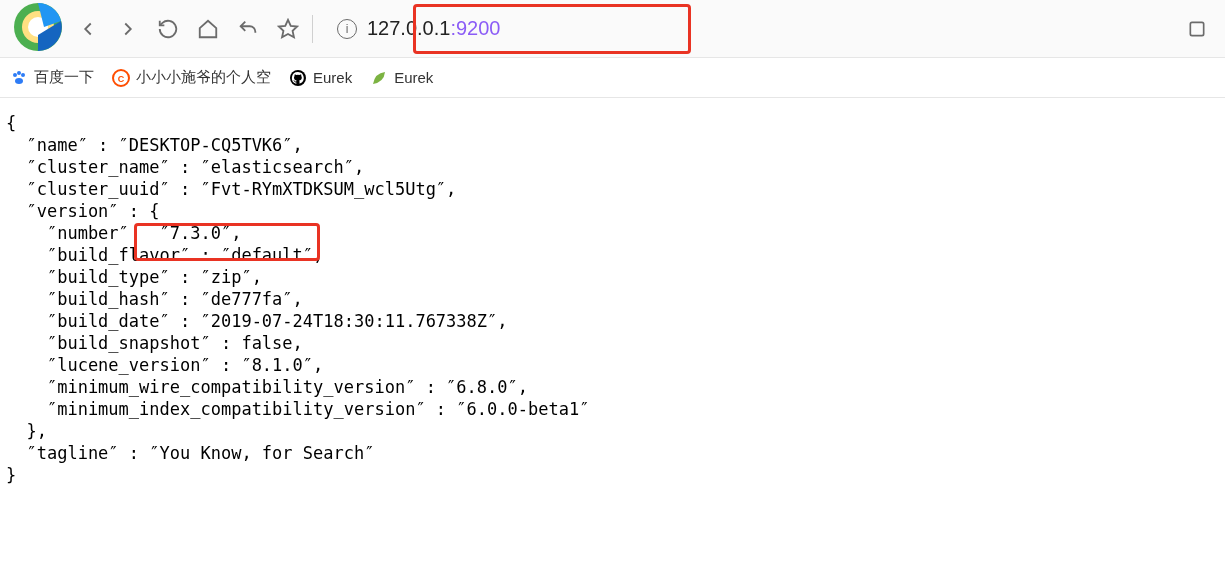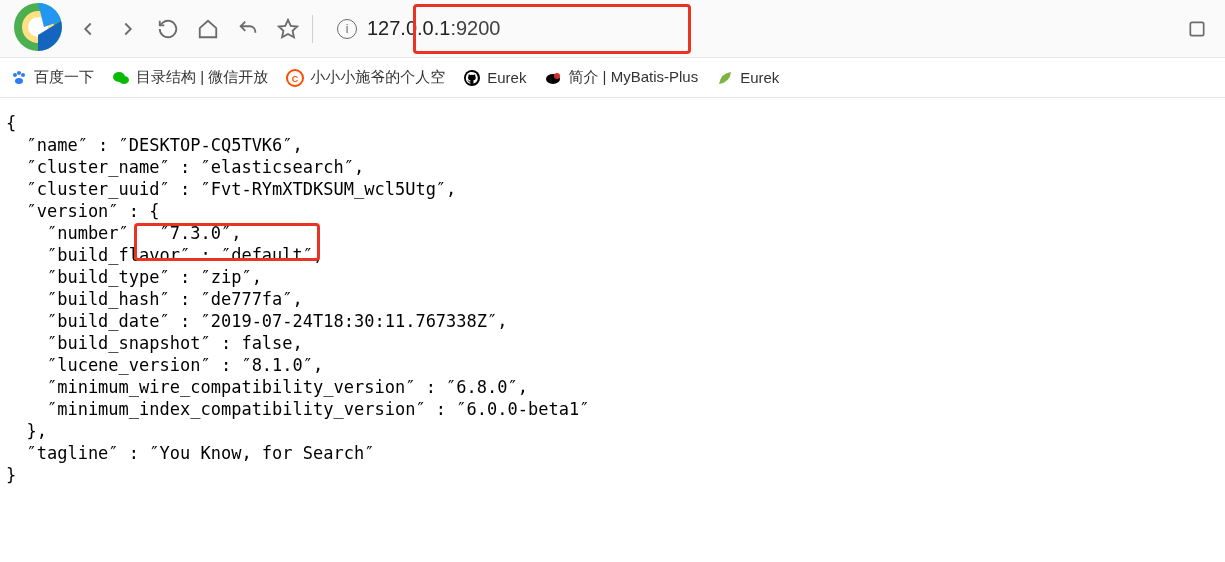--- a/index.html
+++ b/index.html
@@ -42,21 +42,21 @@
       flex: 1;
       height: 38px;
       display: flex;
       align-items: center;
       padding: 0 10px;
       font-size: 20px;
       color: #222;
       margin-left: 6px;
       position: relative;
     }
-    .addr-bar .port { color: #404040; }
+    .addr-bar .port { color: #8b5cf6; }
     .info-icon {
       width: 20px;
       height: 20px;
       border: 1.5px solid #6b6b6b;
       border-radius: 50%;
       display: inline-flex;
       align-items: center;
       justify-content: center;
       font-size: 12px;
       color: #6b6b6b;
@@ -188,52 +188,34 @@
           <circle cx="9" cy="4" r="2" fill="#2e7cf6"></circle>
           <circle cx="13" cy="6" r="2" fill="#2e7cf6"></circle>
           <ellipse cx="9" cy="12" rx="4" ry="3" fill="#2e7cf6"></ellipse>
         </svg>
     </span>
     <span>百度一下</span>
   </div>
   <div class="bookmark-item">
     <span class="bk-icon">
       <svg viewBox="0 0 18 18">
-          <ellipse cx="7" cy="8" rx="6" ry="5" fill="#09bb07"></ellipse>
-          <ellipse cx="12" cy="11" rx="5" ry="4" fill="#09bb07"></ellipse>
-        </svg>
-    </span>
-    <span>目录结构 | 微信开放</span>
-  </div>
-  <div class="bookmark-item">
-    <span class="bk-icon">
-      <svg viewBox="0 0 18 18">
           <circle cx="9" cy="9" r="8" fill="none" stroke="#ff4d00" stroke-width="2"></circle>
           <text x="9" y="13" text-anchor="middle" font-size="9" fill="#ff4d00" font-weight="bold">C</text>
         </svg>
     </span>
     <span>小小小施爷的个人空</span>
   </div>
   <div class="bookmark-item">
     <span class="bk-icon">
       <svg viewBox="0 0 18 18">
           <circle cx="9" cy="9" r="8" fill="#000"></circle>
           <path d="M9 3a6 6 0 0 0-2 11.7c.3 0 .4-.1.4-.3v-1c-1.7.4-2-.8-2-.8-.3-.7-.7-.9-.7-.9-.5-.4 0-.4 0-.4.6 0 .9.6.9.6.5 1 1.4.7 1.7.5 0-.4.2-.7.4-.8-1.3-.2-2.7-.7-2.7-3 0-.7.2-1.2.6-1.6 0-.2-.3-.8.1-1.6 0 0 .5-.2 1.7.6a5.7 5.7 0 0 1 3 0c1.2-.8 1.7-.6 1.7-.6.4.8.1 1.4.1 1.6.4.4.6.9.6 1.6 0 2.3-1.4 2.8-2.7 3 .2.2.4.6.4 1.1v1.6c0 .2.1.4.4.3A6 6 0 0 0 9 3" fill="#fff"></path>
         </svg>
     </span>
     <span>Eurek</span>
-  </div>
-  <div class="bookmark-item">
-    <span class="bk-icon">
-      <svg viewBox="0 0 18 18">
-          <ellipse cx="9" cy="10" rx="7" ry="5" fill="#000"></ellipse>
-          <circle cx="13" cy="7" r="3" fill="#d32f2f"></circle>
-        </svg>
-    </span>
-    <span>简介 | MyBatis-Plus</span>
   </div>
   <div class="bookmark-item">
     <span class="bk-icon">
       <svg viewBox="0 0 18 18">
           <path d="M3 15 Q5 4 15 3 Q14 13 3 15" fill="#7cb342"></path>
         </svg>
     </span>
     <span>Eurek</span>
   </div>
 </div>

